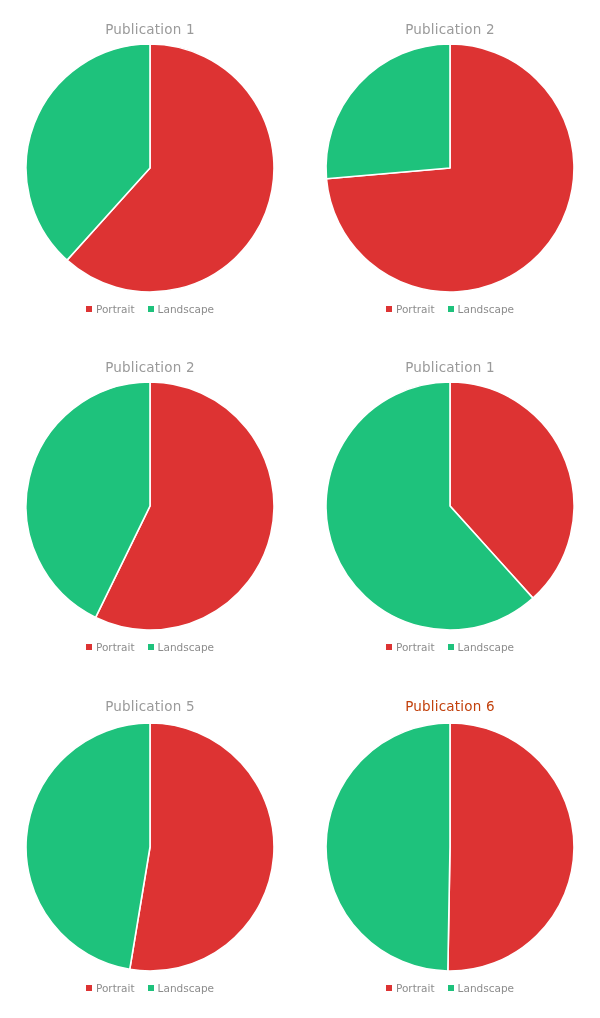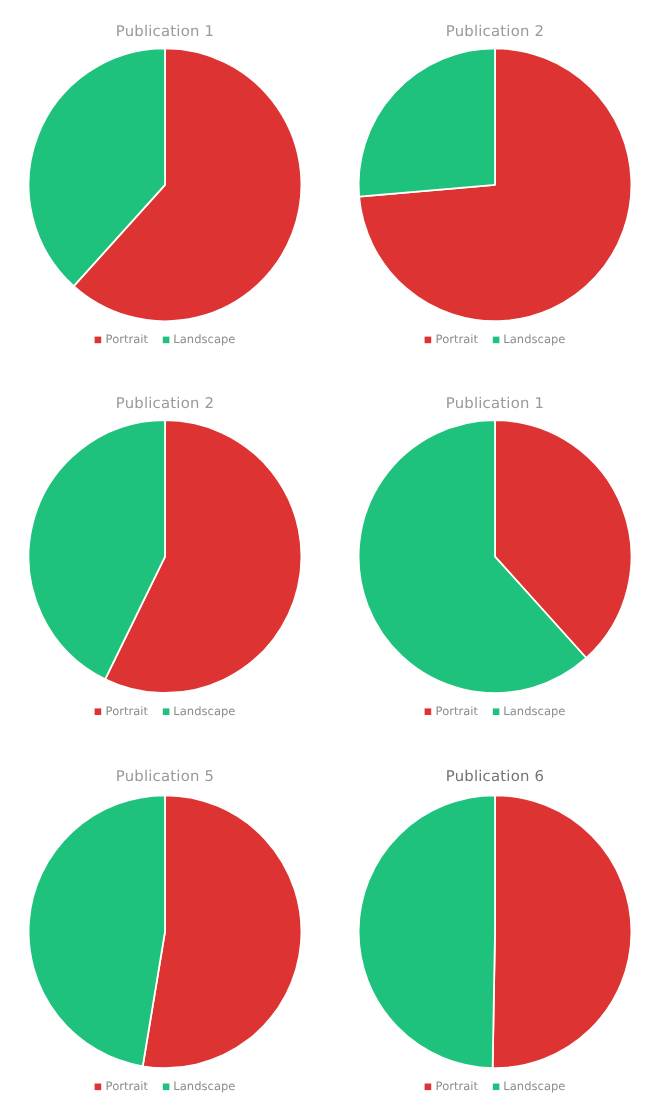--- a/index.html
+++ b/index.html
@@ -181,21 +181,21 @@
         <span class="legend-label" style="color: rgb(140, 140, 140);">Portrait</span>
       </div>
       <div class="legend-item">
         <span class="legend-swatch" style="background: rgb(30, 194, 124);"></span>
         <span class="legend-label" style="color: rgb(140, 140, 140);">Landscape</span>
       </div>
     </div>
   </div>
 
   <div class="chart-cell row3">
-    <div class="chart-title" style="color: #737373;">Publication 6</div>
+    <div class="chart-title" style="color: #c2410c;">Publication 6</div>
     <div class="pie-wrap">
       <svg viewBox="0 0 250 250">
           <path d="M 125 125 L 125.000 1.000 A 124 124 0 1 1 122.836 248.981 Z" fill="#DD3333" stroke="#ffffff" stroke-width="1.6" stroke-linejoin="round"></path>
           <path d="M 125 125 L 122.836 248.981 A 124 124 0 0 1 125.000 1.000 Z" fill="#1EC27C" stroke="#ffffff" stroke-width="1.6" stroke-linejoin="round"></path>
         </svg>
     </div>
     <div class="legend">
       <div class="legend-item">
         <span class="legend-swatch" style="background: rgb(221, 51, 51);"></span>
         <span class="legend-label" style="color: rgb(140, 140, 140);">Portrait</span>

